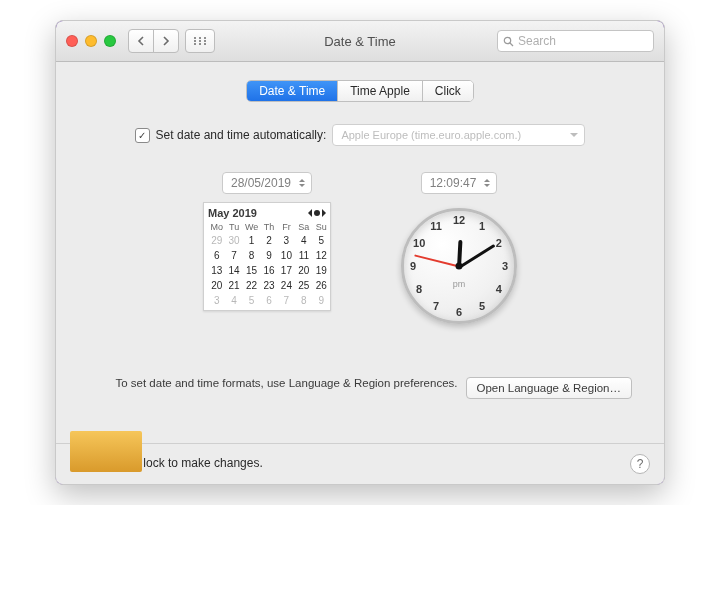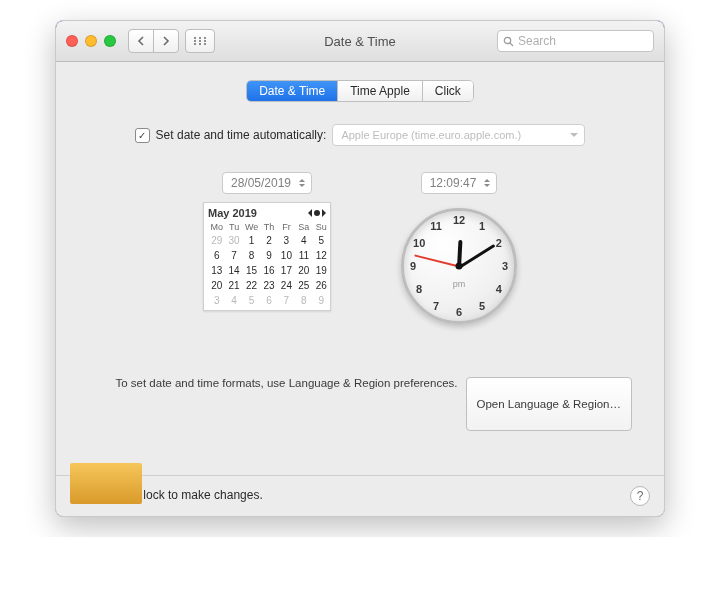--- a/index.html
+++ b/index.html
@@ -55,21 +55,21 @@
   .clock{width:110px;height:110px;border-radius:50%;background:radial-gradient(circle at 35% 30%,#ffffff 0%,#f1f1f1 60%,#dcdcdc 100%);border:3px solid #bdbdbd;box-shadow:inset 0 3px 8px rgba(0,0,0,0.15),0 3px 6px rgba(0,0,0,0.2);position:relative;}
   .clock .num{position:absolute;width:16px;text-align:center;font-size:11px;color:#3a3a3a;font-weight:600;transform:translate(-50%,-50%);}
   .clock .ampm{position:absolute;left:50%;top:62%;transform:translateX(-50%);font-size:9px;color:#9a9a9a;}
   .hand{position:absolute;left:50%;top:50%;transform-origin:0 50%;border-radius:2px;}
   .hand.hour{width:28px;height:4px;background:#111;}
   .hand.min{width:42px;height:3px;background:#111;}
   .hand.sec{width:46px;height:1.5px;background:#e33b2e;}
   .pin{position:absolute;left:50%;top:50%;width:7px;height:7px;border-radius:50%;background:#111;transform:translate(-50%,-50%);}
   
   .fmtline{margin-top:53px;display:flex;align-items:flex-start;justify-content:flex-end;gap:8px;font-size:11.5px;color:#3a3a3a;padding-right:4px;}
-  .btn{border:1px solid #bfbfbf;border-radius:4px;background:linear-gradient(#ffffff,#f2f2f2);height:20px;padding:16px 10px;display:flex;align-items:center;font-size:11.5px;}
+  .btn{border:1px solid #bfbfbf;border-radius:4px;background:linear-gradient(#ffffff,#f2f2f2);height:20px;padding:0 10px;display:flex;align-items:center;font-size:11.5px;}
   
   .footer{border-top:1px solid #cfcfcf;margin:44px -28px -12px -28px;padding:10px 14px 12px 14px;display:flex;align-items:center;gap:8px;background:#ececec;position:relative;}
   .lock{width:16px;height:18px;position:relative;}
   .lock .body{position:absolute;bottom:0;width:16px;height:11px;border-radius:2px;background:linear-gradient(#f6c65a,#d99a2b);}
   .lock .sh{position:absolute;top:0;left:3px;width:10px;height:9px;border:2px solid #c0a060;border-bottom:none;border-radius:6px 6px 0 0;}
   .help{position:absolute;right:14px;top:10px;width:18px;height:18px;border:1px solid #b5b5b5;border-radius:50%;display:flex;align-items:center;justify-content:center;color:#6d6d6d;font-size:12px;background:#fff;}
 </style>
 </head>
 <body>
 

